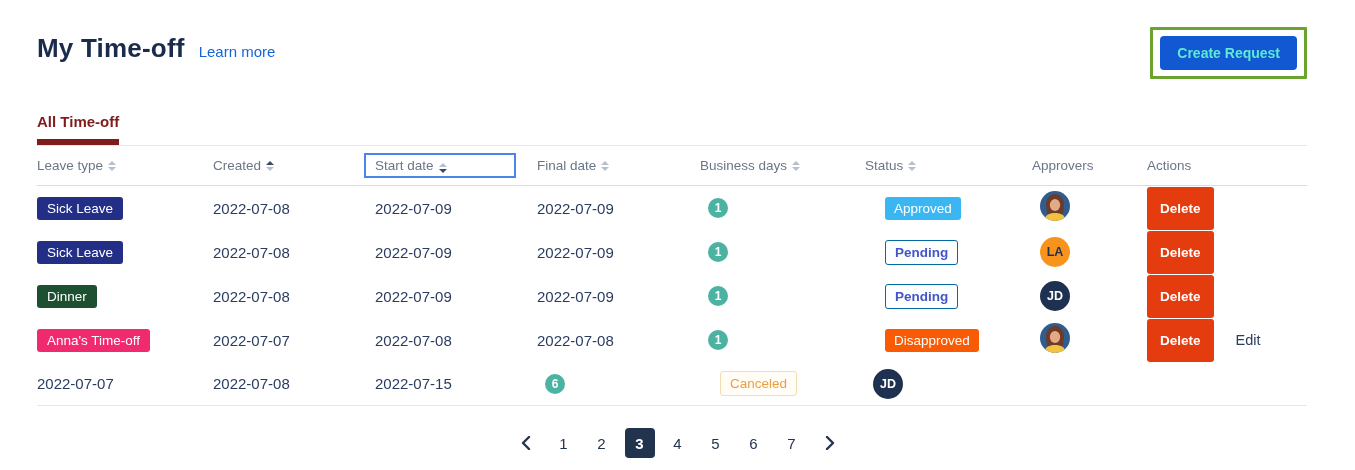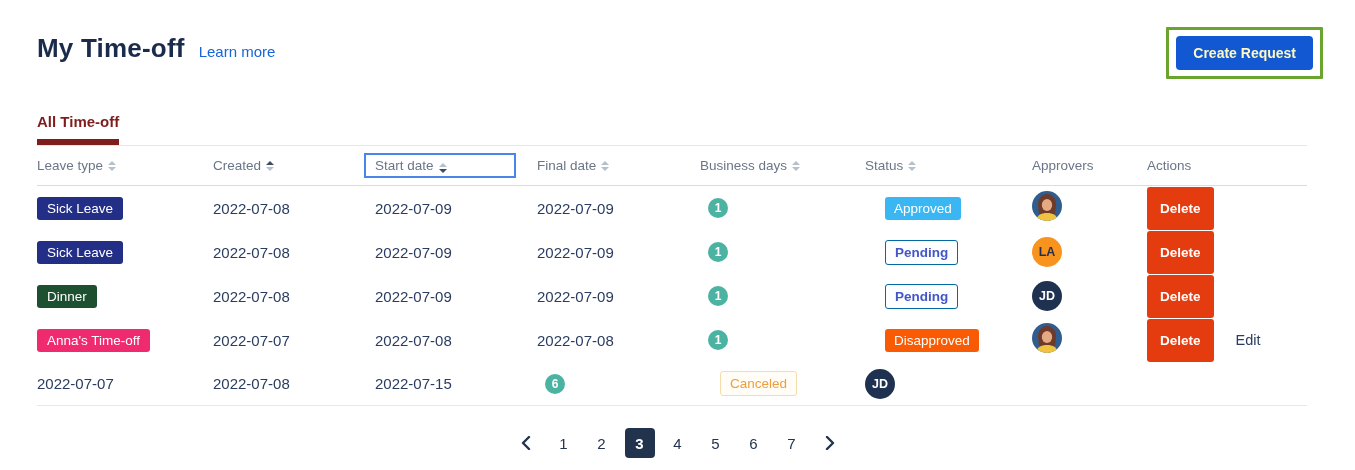--- a/index.html
+++ b/index.html
@@ -1,27 +1,27 @@
 <!DOCTYPE html>
 <html><head>
 <meta charset="utf-8">
 <style>
   * { margin:0; padding:0; box-sizing:border-box; }
   html,body { width:1355px; height:470px; background:#ffffff; overflow:hidden;
     font-family:"Liberation Sans", sans-serif; }
   .page { position:relative; width:1355px; height:470px; }
 
   
-  .top { display:flex; align-items:flex-start; padding:27px 32px 0 37px; }
+  .top { display:flex; align-items:flex-start; padding:27px 48px 0 37px; }
   .title-wrap { display:flex; align-items:baseline; gap:14px; margin-top:6px; }
   .page-title { font-size:26px; font-weight:700; color:#1b2b4c; letter-spacing:.2px; }
   .learn-more { font-size:15px; color:#1565d8; text-decoration:none; cursor:pointer;margin-top:6px; }
   .spacer { flex:1; }
   .highlight-box { border:3px solid #6ba32f; padding:6px 7px; border-radius:1px; }
-  .create-btn { background:#1158d2; color:#fef9c3; font-size:14px; font-weight:700;
+  .create-btn { background:#1158d2; color:#5eead4; font-size:14px; font-weight:700;
     border:none; border-radius:4px; padding:9px 17px; cursor:pointer;
     font-family:"Liberation Sans", sans-serif; }
 
   
   .tabbar { margin:34px 48px 0 37px; border-bottom:1px solid #e4e7ec; }
   .tab { display:inline-block; font-size:15px; font-weight:700; color:#7f1d1d;
     padding-bottom:9px; border-bottom:6px solid #7f1d1d; cursor:pointer; }
 
   
   .tbl { margin:0 48px 0 37px; }
@@ -44,21 +44,21 @@
   .badge { display:inline-block; color:#fff; font-size:13.5px; padding:4px 10px;
     border-radius:3px; cursor:default; }
   .bdays { display:inline-flex; align-items:center; justify-content:center; width:20px; height:20px;
     border-radius:50%; background:#4cb3a3; color:#fff; font-size:12px; font-weight:700; margin-left:8px; }
   .status { display:inline-block; font-size:13.5px; padding:4px 9px; border-radius:3px;margin-left:20px; }
   .st-approved { background:#3ab7f2; color:#fff; }
   .st-pending { background:#fdfeff; color:#4456c7; border:1px solid #0369a1;font-weight:bold; }
   .st-disapproved { background:#f95a04; color:#fff; }
   .st-canceled { background:#fffdf6; color:#ee9d40; border:1px solid #f3ddb0; }
   .avatar { width:30px; height:30px; border-radius:50%; display:inline-flex; align-items:center;
-    justify-content:center; font-size:12.5px; font-weight:700; cursor:pointer;text-align:right; }
+    justify-content:center; font-size:12.5px; font-weight:700; margin-left:8px; cursor:pointer;text-align:right; }
   .avatar svg { width:30px; height:30px; display:block; }
   .actions-cell { display:flex; align-items:center; gap:22px; }
   .delete-btn { background:#e43c0f; color:#fff; font-size:13.5px; font-weight:700; border:none;
     border-radius:3px; padding:14px 13px; cursor:pointer; font-family:"Liberation Sans", sans-serif; }
   .edit-link { font-size:14.5px; color:#2b3d60; cursor:pointer; }
 
   
   .pagination { display:flex; justify-content:center; align-items:center; gap:8px; margin-top:22px; }
   .pg { min-width:30px; height:30px; display:inline-flex; align-items:center; justify-content:center;
     font-size:15px; color:#24344f; border-radius:4px; cursor:pointer; background:transparent; border:none;

